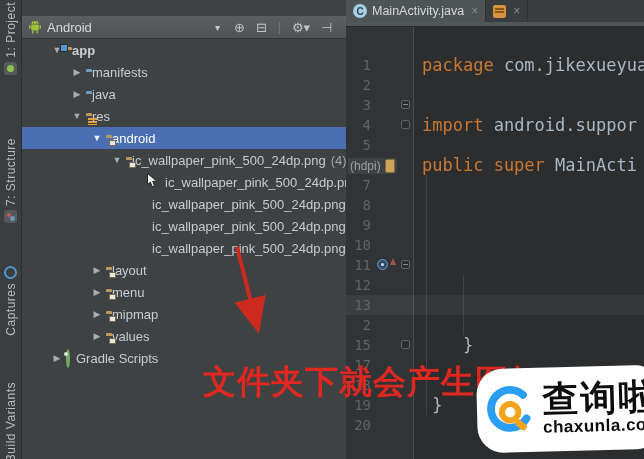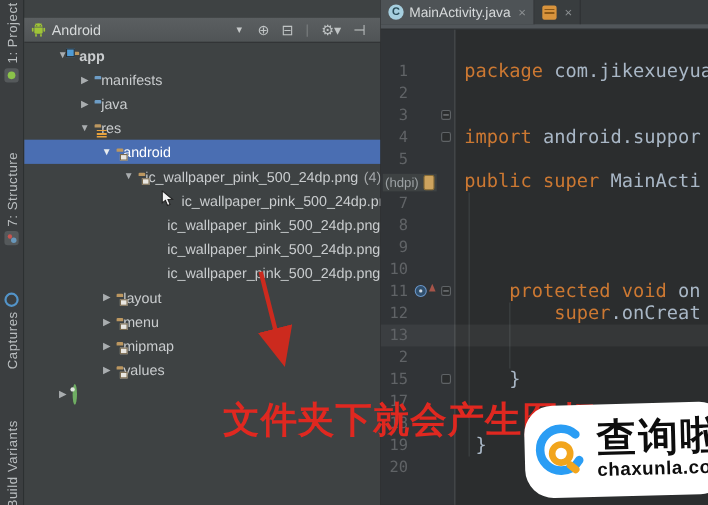--- a/index.html
+++ b/index.html
@@ -202,20 +202,21 @@
         <span>mipmap</span>
       </div>
       <div class="row" style="padding-left: 66px;">
         <span class="arrow">▶</span>
         <span class="ticon"><span class="folder img"></span></span>
         <span>values</span>
       </div>
       <div class="row" style="padding-left: 26px;">
         <span class="arrow">▶</span>
         <span class="ticon"><span class="ic-gradle"></span></span>
+        <span>Gradle Scripts</span>
       </div>
     </div>
 </div>
 
 <div id="editor">
   <div id="tabbar">
       <div class="tab active">
         <span class="ic-class">C</span>
         <span>MainActivity.java</span>
         <span class="close">×</span>
@@ -282,26 +283,24 @@
         <span class="num">10</span>
         <span class="gut"></span>
       </div>
       <div class="cl">
         <span class="num">11</span>
         <span class="gut">
           <span class="ovr"></span>
           <span class="ovrarrow"></span>
           <span class="foldbox start"></span>
         </span>
-        <span class="src" style="padding-left: calc(4ch + 9px);"><span class="c-keyword">protected void </span><span class="c-plain">on</span></span>
       </div>
       <div class="cl">
         <span class="num">12</span>
         <span class="gut"></span>
-        <span class="src" style="padding-left: calc(8ch + 9px);"><span class="c-keyword">super</span><span class="c-plain">.onCreat</span></span>
       </div>
       <div class="cl hl">
         <span class="num">13</span>
         <span class="gut"></span>
       </div>
       <div class="cl">
         <span class="num">2</span>
         <span class="gut"></span>
         <span class="src" style="padding-left: calc(0ch + 9px);"></span>
       </div>

